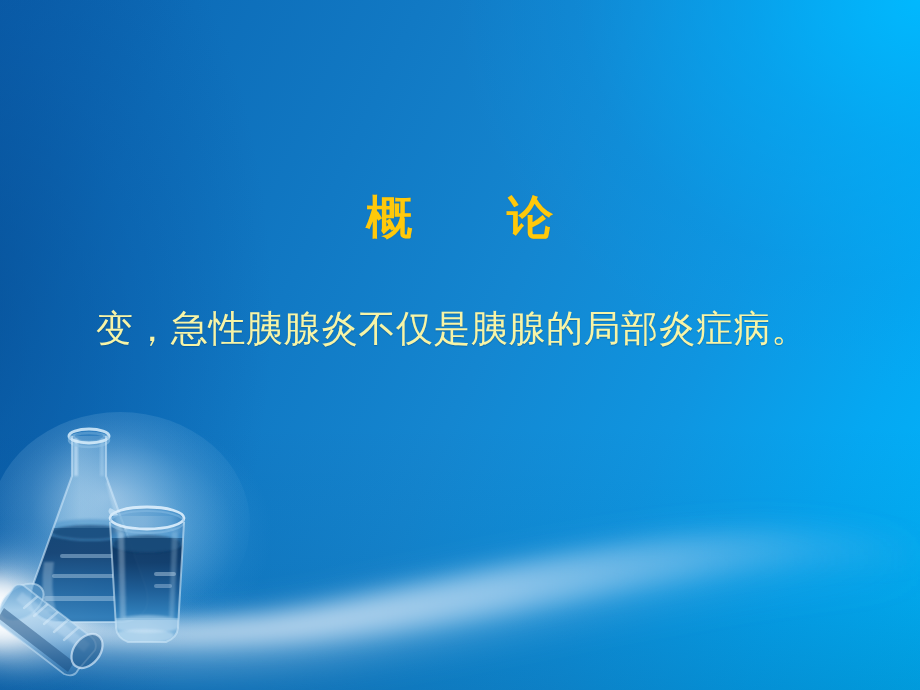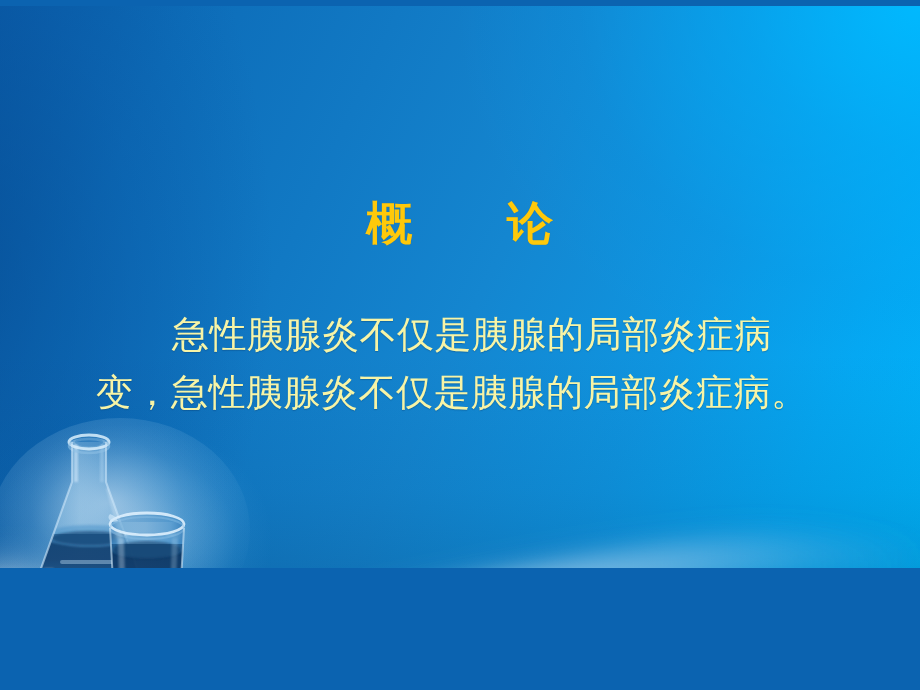--- a/index.html
+++ b/index.html
@@ -6,23 +6,22 @@
   * { margin:0; padding:0; box-sizing:border-box; }
   html, body {
     width:920px; height:690px;
     overflow:hidden;
     background:#0b63b0;
     font-family:"Liberation Serif", serif;
   }
 
   #slide {
     position:relative;
-    width:920px; height:562px;
+    width:920px; height:690px;
     overflow:hidden;
-    margin-top:6px;
   }
 
   
   .bg-base {
     position:absolute; inset:0;
     background:linear-gradient(115deg,
         #0a5da9 0%,
         #0d6db9 16%,
         #1179c4 34%,
         #1486d0 52%,
@@ -320,17 +319,16 @@
         <path d="M116 110 L122 216 Q123 226 134 230 L172 230 Q183 226 184 216 L190 110" fill="none" stroke="#cfe7f9" stroke-width="2" opacity="0.60"></path>
       </g>
 
       <ellipse cx="110" cy="130" rx="150" ry="140" fill="none" stroke="none"></ellipse>
     </svg>
   </div>
 
   <div class="title">概　　论</div>
 
   <div class="body-text">
-    <span class="line indent">急性胰腺炎不仅是胰腺的局部炎症病</span>
     <span class="line">变，急性胰腺炎不仅是胰腺的局部炎症病。</span>
   </div>
 
 </div>
 
 </body></html>

